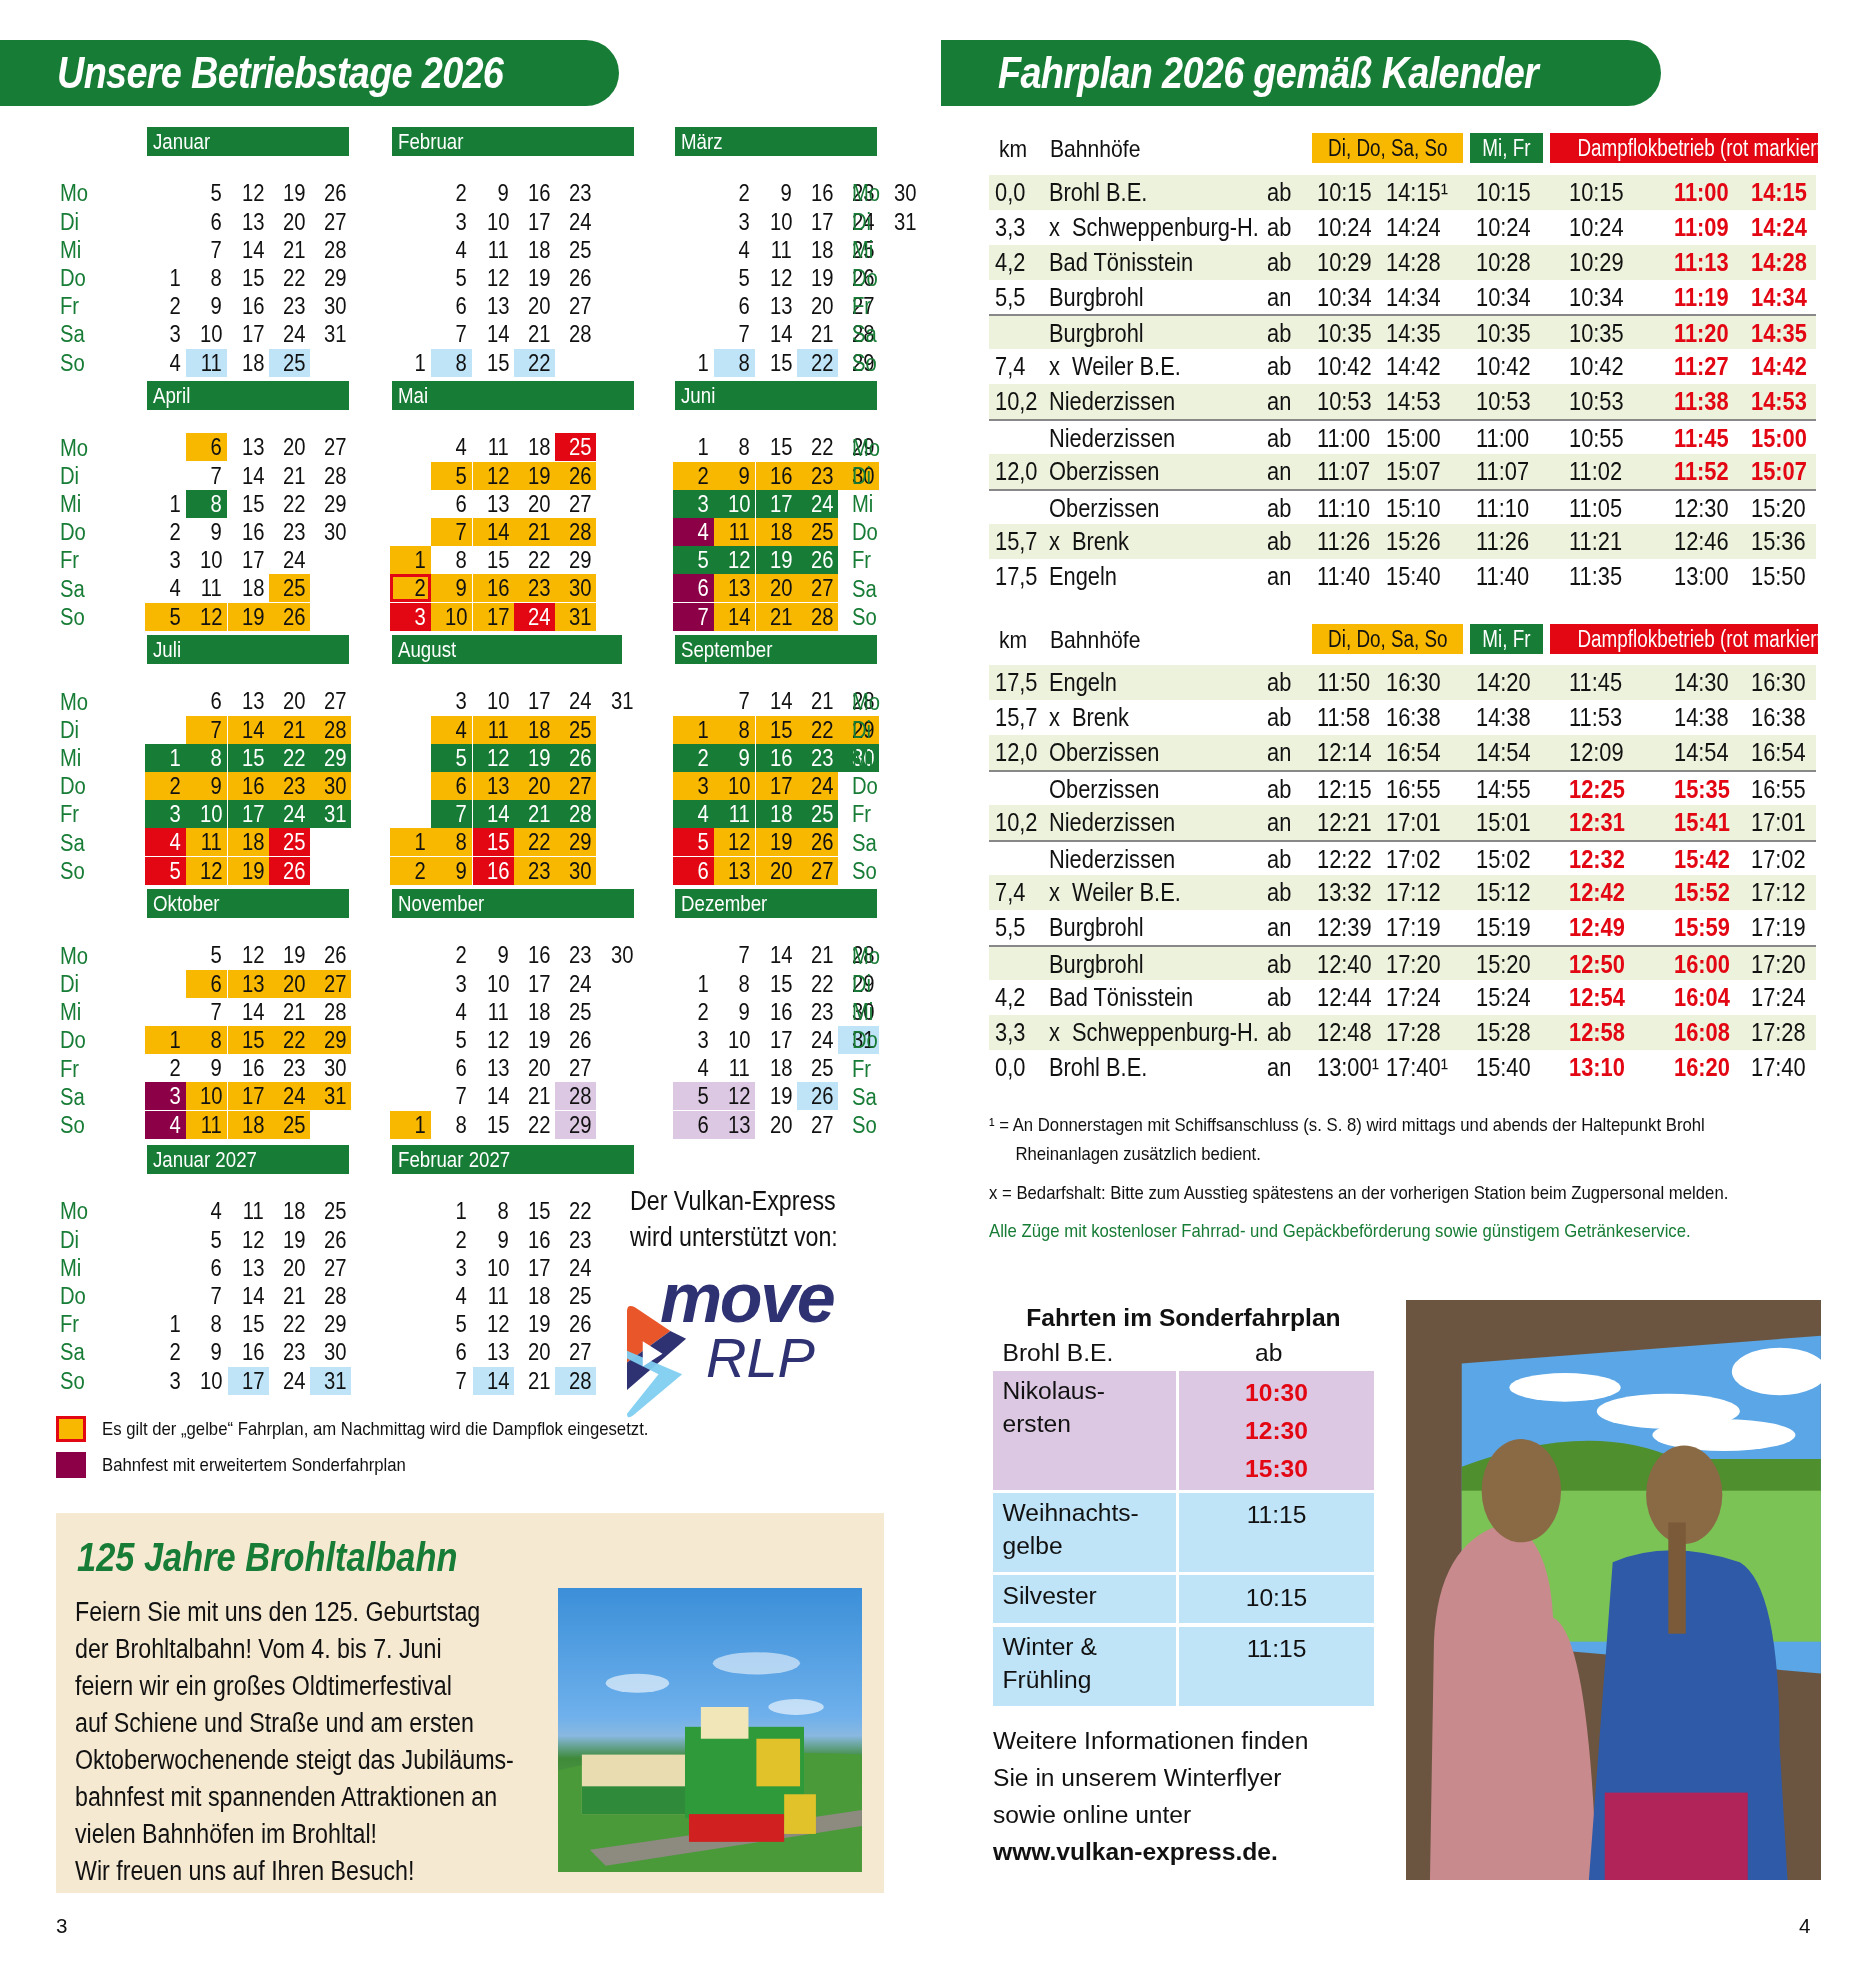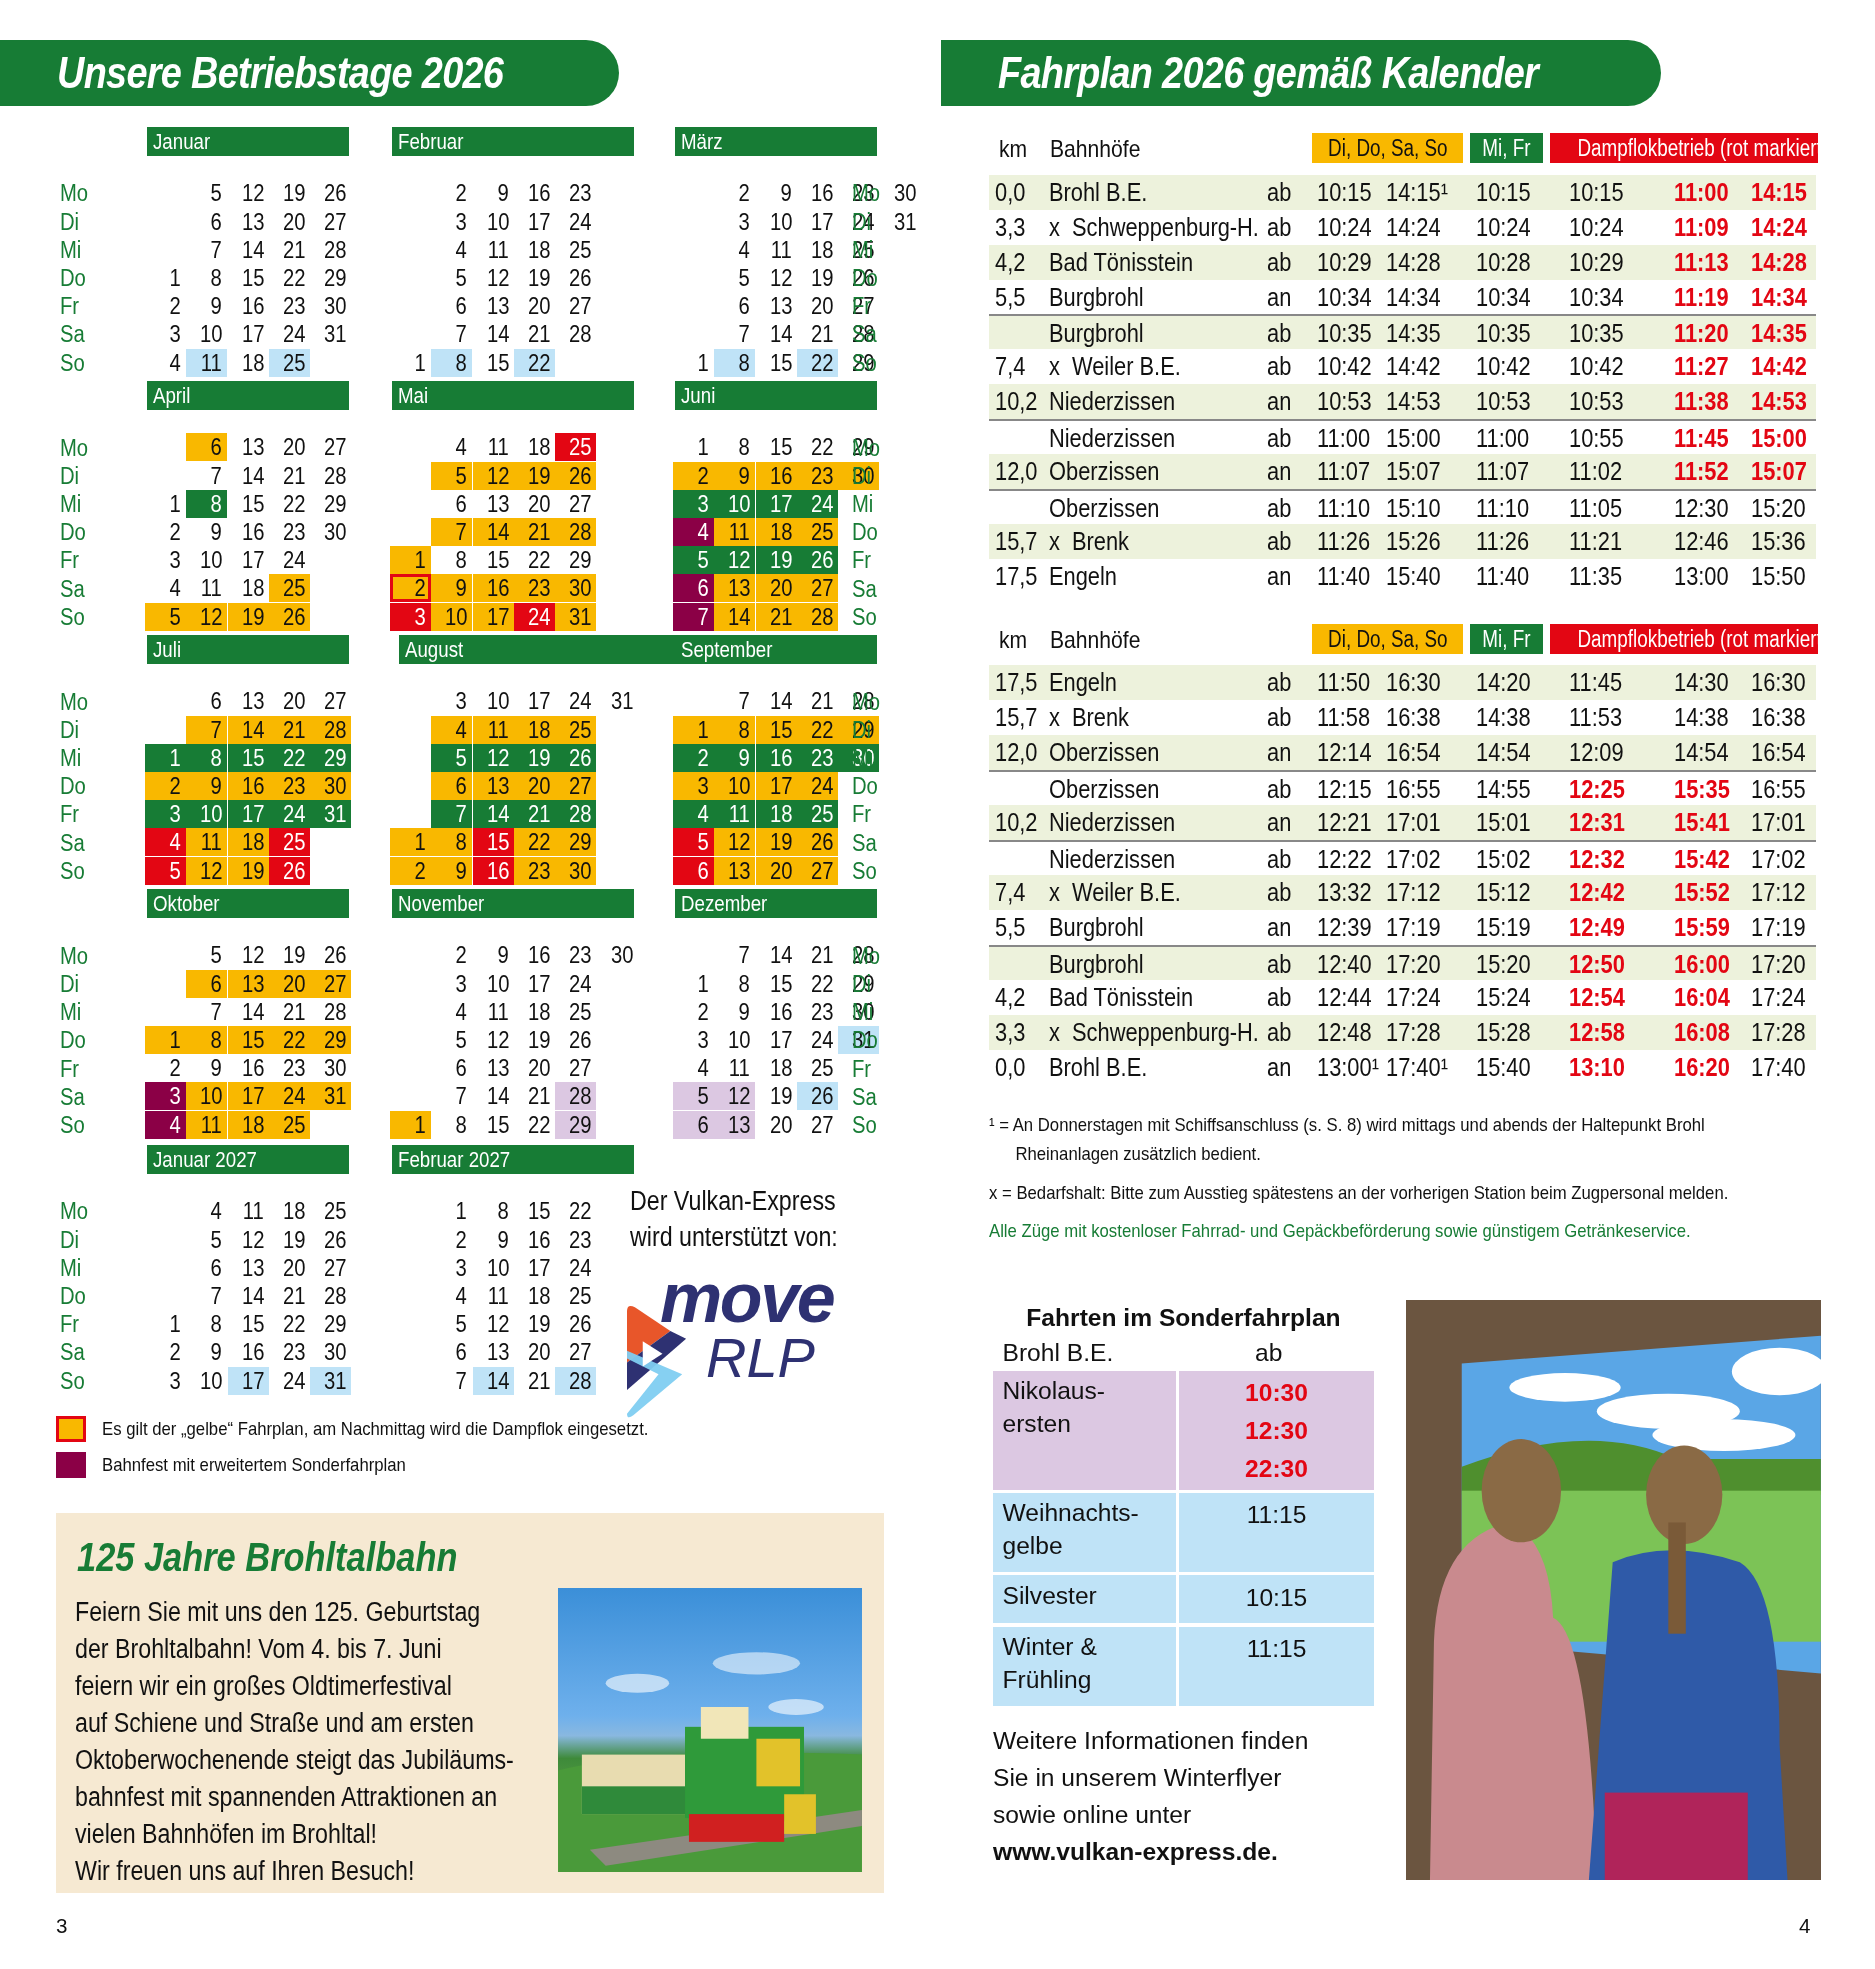--- a/index.html
+++ b/index.html
@@ -430,21 +430,21 @@
       </div>
       <div class="row" style="top: 222px;">
         <div class="cell c-r" style="left: 42px; width: 41px;"><span>5</span></div>
         <div class="cell c-y" style="left: 83px; width: 41px;"><span>12</span></div>
         <div class="cell c-y" style="left: 125px; width: 41px;"><span>19</span></div>
         <div class="cell c-r" style="left: 166px; width: 41px;"><span>26</span></div>
         <div class="cell" style="left: 207px; width: 41px;"></div>
       </div>
     </div>
     <div class="month" style="left: 348px; top: 635px;">
-      <div class="mhead" style="width: 291px; margin-left: 7px;"><span>August</span></div>
+      <div class="mhead" style="width: 230px;"><span>August</span></div>
       <div class="row" style="top: 52px;">
         <div class="cell" style="left: 42px; width: 41px;"></div>
         <div class="cell" style="left: 83px; width: 41px;"><span>3</span></div>
         <div class="cell" style="left: 125px; width: 41px;"><span>10</span></div>
         <div class="cell" style="left: 166px; width: 41px;"><span>17</span></div>
         <div class="cell" style="left: 207px; width: 41px;"><span>24</span></div>
         <div class="cell" style="left: 249px; width: 41px;"><span>31</span></div>
       </div>
       <div class="row" style="top: 81px;">
         <div class="cell" style="left: 42px; width: 41px;"></div>
@@ -1248,21 +1248,21 @@
     <span style="position:absolute;left:9.5px">Brohl B.E.</span>
     <span style="position:absolute;left:262px">ab</span>
   </div>
   <div id="winter-rows">
       <div class="wrow" style="position: relative; height: 119px; margin-bottom: 3.2px;">
         <div class="wcell" style="left: 0px; width: 183px; height: 119px; background: rgb(220, 200, 226); white-space: pre-line;">Nikolaus-
 ersten</div>
         <div class="wcell" style="left: 186px; width: 195px; height: 119px; background: rgb(220, 200, 226); text-align: center; line-height: 38px;">
           <div style="color: rgb(227, 6, 19); font-weight: bold;">10:30</div>
           <div style="color: rgb(227, 6, 19); font-weight: bold;">12:30</div>
-          <div style="color: rgb(227, 6, 19); font-weight: bold;">22:30</div>
+          <div style="color: rgb(227, 6, 19); font-weight: bold;">15:30</div>
         </div>
       </div>
       <div class="wrow" style="position: relative; height: 79px; margin-bottom: 3.2px;">
         <div class="wcell" style="left: 0px; width: 183px; height: 79px; background: rgb(191, 227, 247); white-space: pre-line;">Weihnachts-
 gelbe</div>
         <div class="wcell" style="left: 186px; width: 195px; height: 79px; background: rgb(191, 227, 247); text-align: center; line-height: 38px;">
           <div>11:15</div>
         </div>
       </div>
       <div class="wrow" style="position: relative; height: 48px; margin-bottom: 3.2px;">

